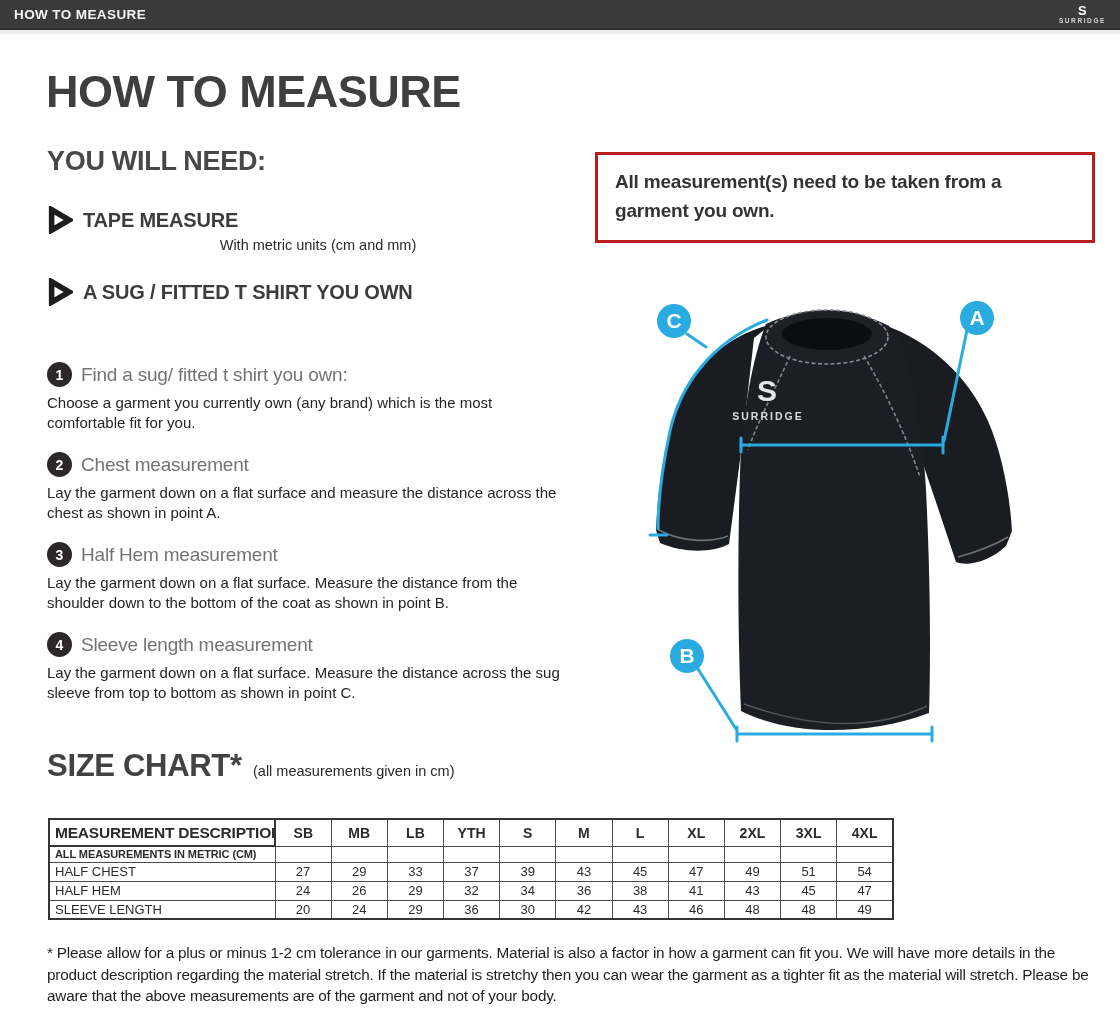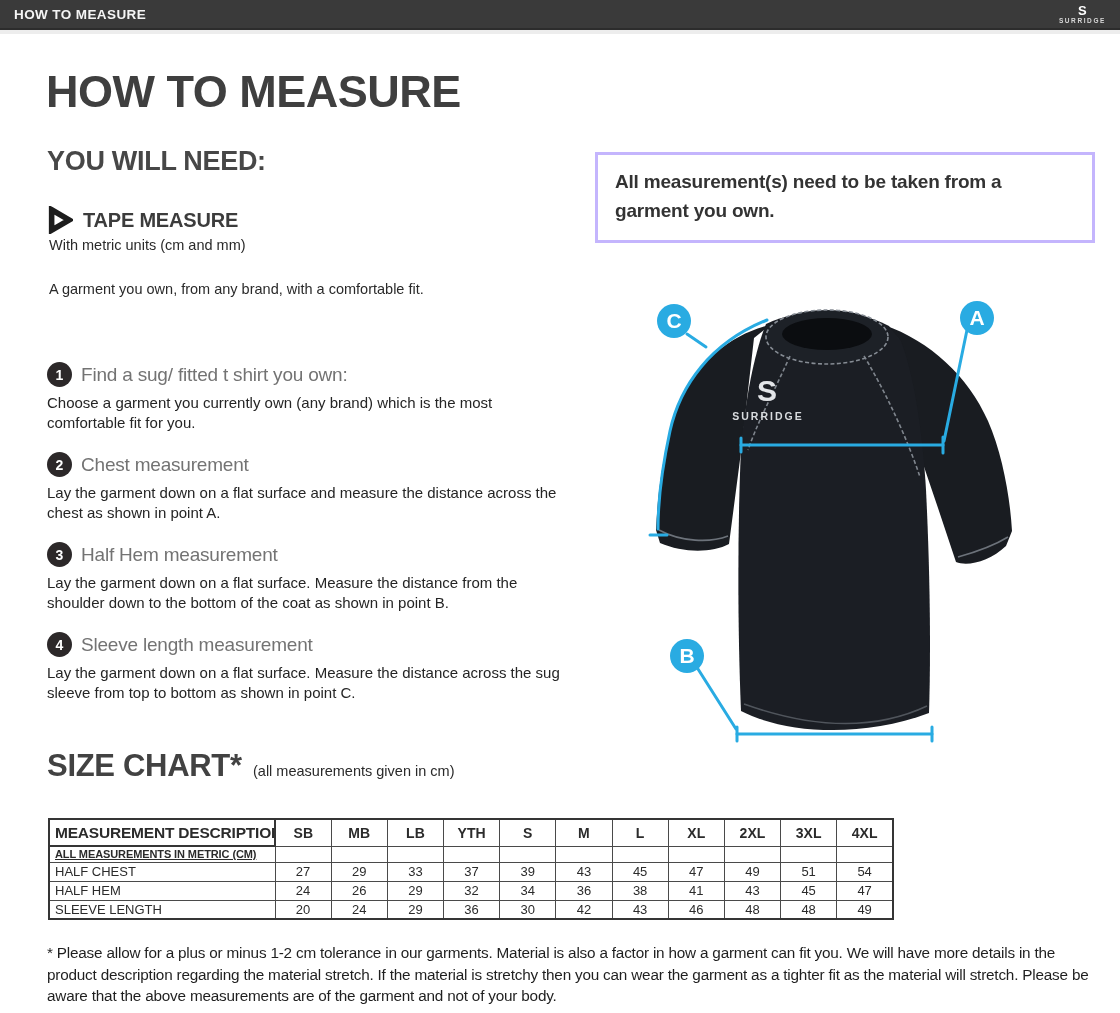--- a/index.html
+++ b/index.html
@@ -46,21 +46,21 @@
   .step-num {
     width:25px; height:25px; border-radius:50%; background:#2c2829;
     color:#ffffff; font-size:14px; font-weight:bold;
     display:flex; align-items:center; justify-content:center; flex:0 0 auto;
   }
   .step-title { font-size:19px; color:#737373; letter-spacing:-.2px; }
   .step-desc { font-size:15px; color:#252525; margin-top:6px; max-width:516px; line-height:1.35; }
   
   .callout {
     position:absolute; left:595px; top:152px; width:500px;
-    border:3px solid #c4b5fd; background:#ffffff;
+    border:3px solid #b91c1c; background:#ffffff;
     padding:13px 17px 15px 17px;
   }
   .callout-text { font-size:19px; font-weight:bold; color:#333333; line-height:1.5; letter-spacing:-.2px; }
   
   .shirt-wrap { position:absolute; left:600px; top:280px; width:460px; height:500px; }
   
   .size-chart-heading {
     position:absolute; left:47px; top:748px;
     font-size:31px; font-weight:bold; color:#424242; letter-spacing:-.3px;
   }
@@ -75,21 +75,21 @@
     overflow:hidden; white-space:nowrap;
   }
   table.size-table th { height:27px; font-size:14px; font-weight:bold; }
   table.size-table th.desc-col {
     width:226px; text-align:left; padding-left:5px; font-size:15.5px;
     border:2px solid #353535; letter-spacing:-.2px;
   }
   table.size-table td.metric-cell {
     text-align:left; padding-left:5px; font-size:11px; font-weight:bold; letter-spacing:-.1px;
   }
-  table.size-table tr.sub-row td { height:16px;text-decoration:underline; }
+  table.size-table tr.sub-row td { height:16px; }
   table.size-table tr.data-row td { height:19px; font-size:13px; }
   table.size-table td.row-name { text-align:left; padding-left:5px; font-size:12.5px; }
   
   .footnote {
     position:absolute; left:47px; top:942px; width:1048px;
     font-size:15.3px; color:#1f1f1f; line-height:1.42; letter-spacing:-.2px;
   }
 </style>
 </head>
 <body>
@@ -101,32 +101,37 @@
     <div class="topbar-brand">
       <div class="brand-s">S</div>
       <div class="brand-name">SURRIDGE</div>
     </div>
   </div>
 
   <div class="page-title">HOW TO MEASURE</div>
 
   <div class="ywn-heading">YOU WILL NEED:</div>
 
-  <div class="bullet" style="top:206px;">
+  <div class="bullet" style="top:206px;text-align:center;">
     <div class="bullet-row">
       <svg class="tri-icon" viewBox="0 0 28 30">
         <path d="M5,4 L24,15 L5,26 Z" fill="#ffffff" stroke="#1d1d1d" stroke-width="6" stroke-linejoin="miter"></path>
       </svg>
       <span class="bullet-title">TAPE MEASURE</span>
     </div>
     <div class="bullet-desc">With metric units (cm and mm)</div>
   </div>
 
   <div class="bullet" style="top:278px;">
-    <div class="bullet-desc">A garment you own, from any brand, with a comfortable fit.</div>
+    <div class="bullet-row">
+      <svg class="tri-icon" viewBox="0 0 28 30">
+        <path d="M5,4 L24,15 L5,26 Z" fill="#ffffff" stroke="#1d1d1d" stroke-width="6" stroke-linejoin="miter"></path>
+      </svg>
+      <span class="bullet-title">A SUG / FITTED T SHIRT YOU OWN</span>
+    </div>
   </div>
 
   <div class="step" style="top:362px;">
     <div class="step-row">
       <span class="step-num">1</span>
       <span class="step-title">Find a sug/ fitted t shirt you own:</span>
     </div>
     <div class="step-desc">Choose a garment you currently own (any brand) which is the most comfortable fit for you.</div>
   </div>
 

